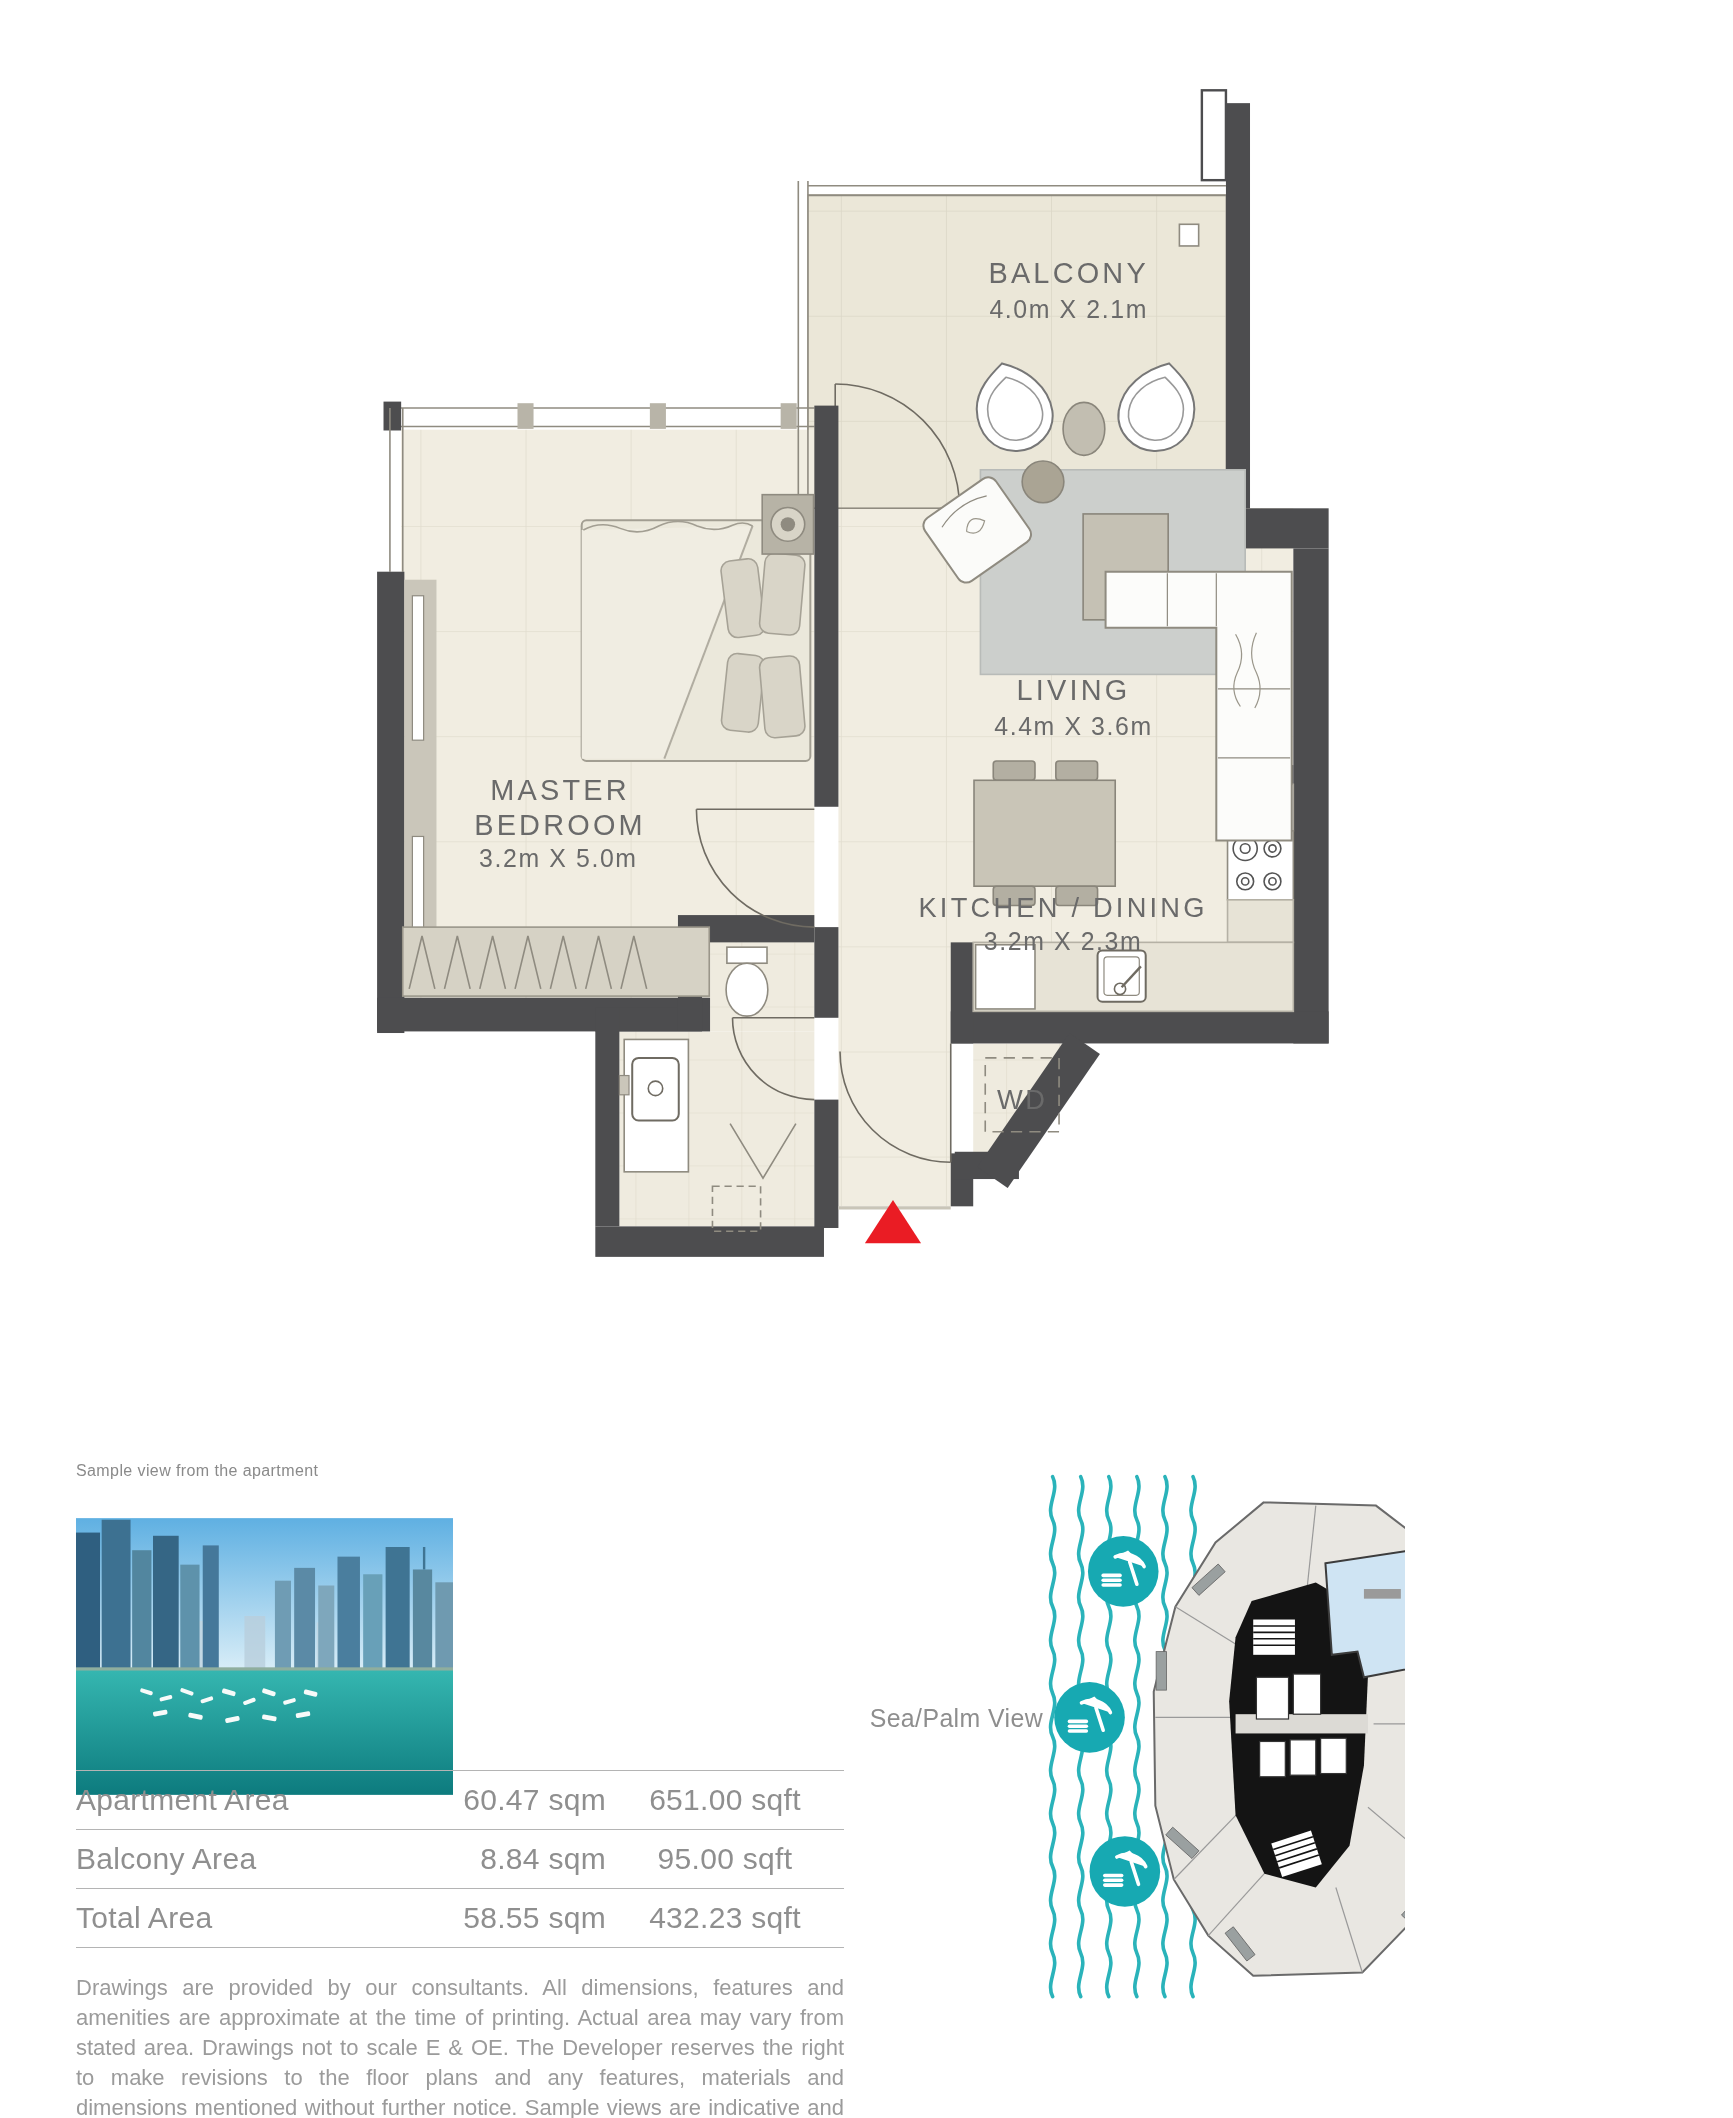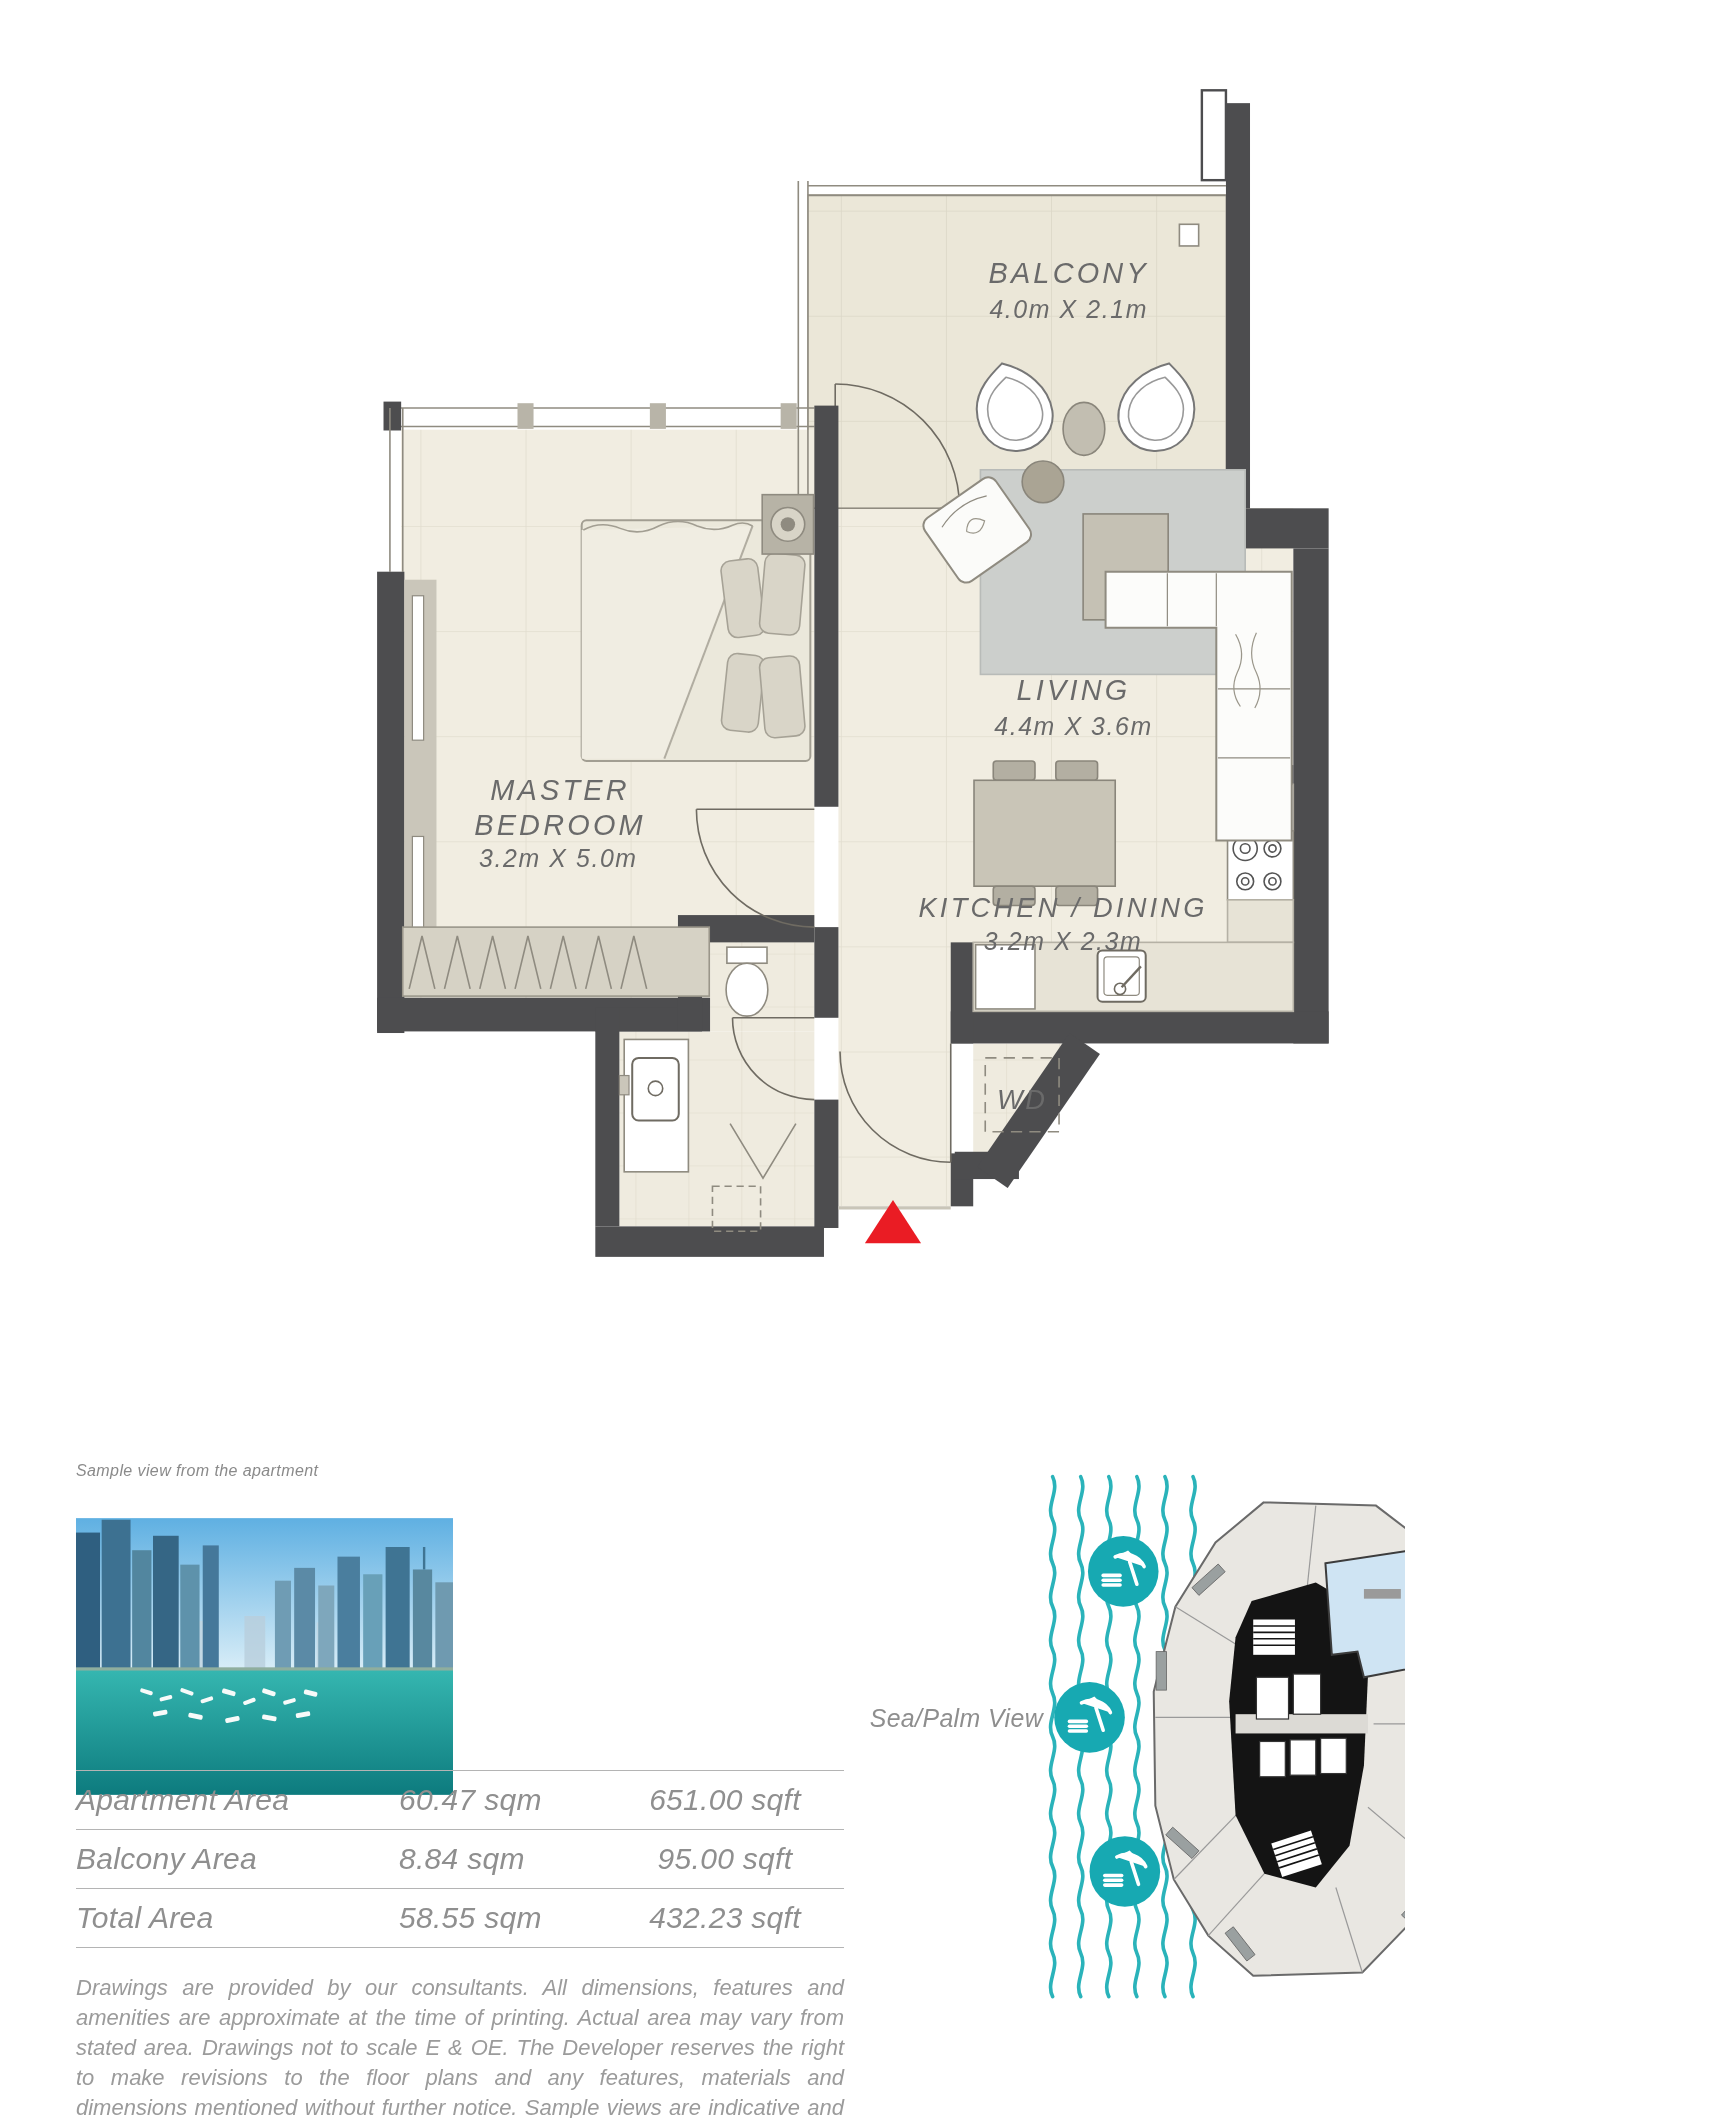--- a/index.html
+++ b/index.html
@@ -1,26 +1,26 @@
 <!DOCTYPE html>
 <html style="font-size:13px"><head>
 <meta charset="utf-8">
 <style>
   html,body{margin:0;padding:0;background:#ffffff;}
   .page{position:relative;width:1405px;height:2119px;background:#fff;overflow:hidden;
-        font-family:"Liberation Sans",sans-serif;font-style:italic;}
+        font-family:"Liberation Sans",sans-serif;}
   .plan-svg{position:absolute;left:0;top:0;width:1733px;height:2119px;}
   .caption{position:absolute;left:76px;top:1462px;font-size:16px;color:#8a8a8a;letter-spacing:0.4px;}
   .photo{position:absolute;left:76px;top:1518px;width:377px;height:277px;}
   .area-table{position:absolute;left:76px;top:1770px;width:768px;}
   .arow{display:flex;align-items:center;height:58px;border-bottom:1.6px solid #b4b4b4;
         font-size:30px;color:#8f8f8f;letter-spacing:0.3px;}
   .arow:first-child{border-top:1.6px solid #b4b4b4;}
   .alabel{flex:1;}
-  .asqm{width:207px;}
+  .asqm{width:207px;text-align:right;}
   .asqft{width:238px;text-align:center;}
   .disclaimer{position:absolute;left:76px;top:1973px;width:768px;font-size:22px;
         line-height:1.36;color:#9b9b9b;text-align:justify;}
   svg text{font-family:"Liberation Sans",sans-serif;}
   .roomname{fill:#6a6a6a;font-size:36px;letter-spacing:4px;}
   .roomdim{fill:#6a6a6a;font-size:31px;letter-spacing:2px;}
   .viewlabel{fill:#8e8e8e;font-size:31px;letter-spacing:.5px;}
   .wd{fill:#6a6a6a;font-size:34px;letter-spacing:3px;}
   .north{fill:#74747a;font-size:32px;font-weight:bold;}
 </style>

